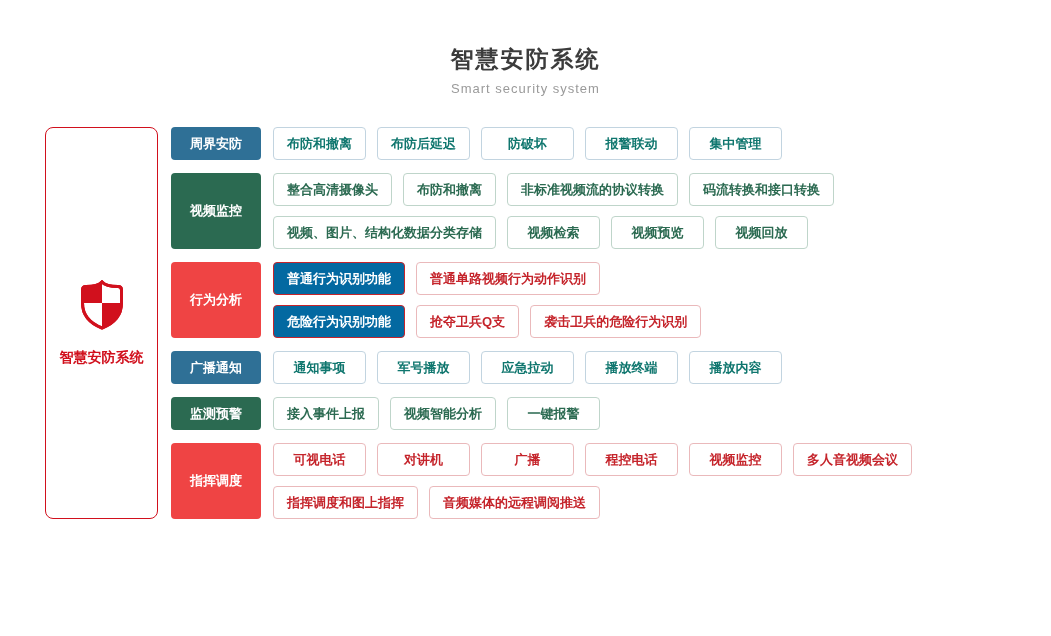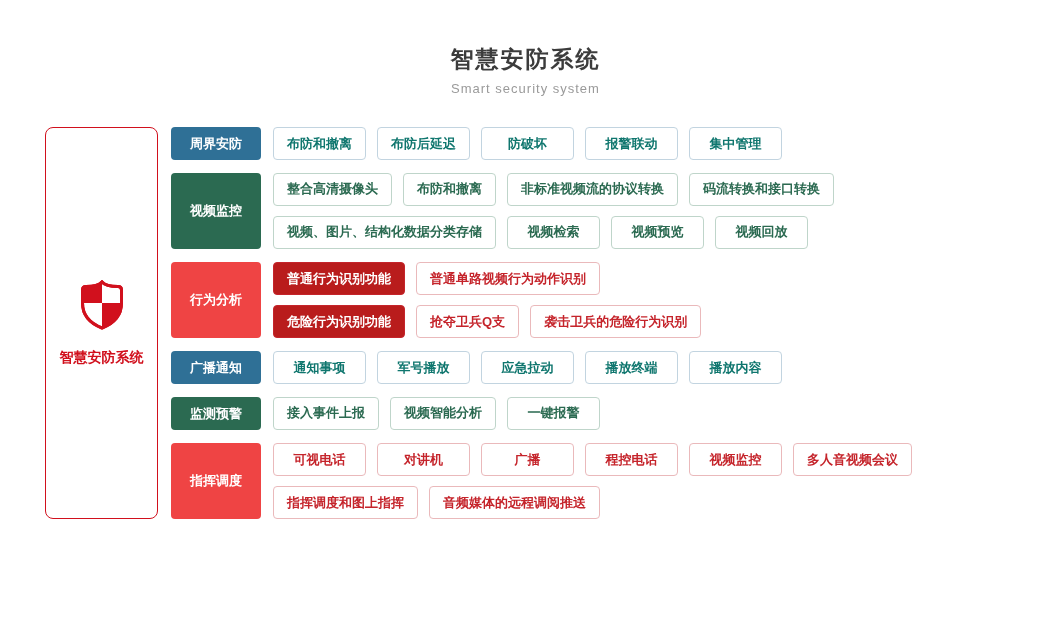--- a/index.html
+++ b/index.html
@@ -40,23 +40,23 @@
   .item {
     min-width: 93px; height: 33px; line-height: 31px;
     border: 1px solid; border-radius: 4px; background: #ffffff;
     text-align: center; padding: 0 13px;
     font-size: 13px; font-weight: bold; white-space: nowrap;
   }
   .cat.blue   { background: #2f7096; }
   .cat.green  { background: #2b6a51; }
   .cat.red    { background: #ef4444; }
   .item.blue  { color: #0f766e; border-color: #c2d4e0; }
-  .item.green { color: #2b6a51; border-color: #bfd5ca; font-family: Liberation Mono, monospace; }
+  .item.green { color: #2b6a51; border-color: #bfd5ca; }
   .item.red   { color: #c5242b; border-color: #eab9bb; }
-  .item.filled.red { background: #b91c1c; color: #ffffff; border-color: #c5242b; }
+  .item.filled.red { background: #0369a1; color: #ffffff; border-color: #c5242b; }
 </style>
 </head>
 <body>
 
 <div class="header">
   <div class="title">智慧安防系统</div>
   <div class="subtitle">Smart security system</div>
 </div>
 
 <div class="main">

